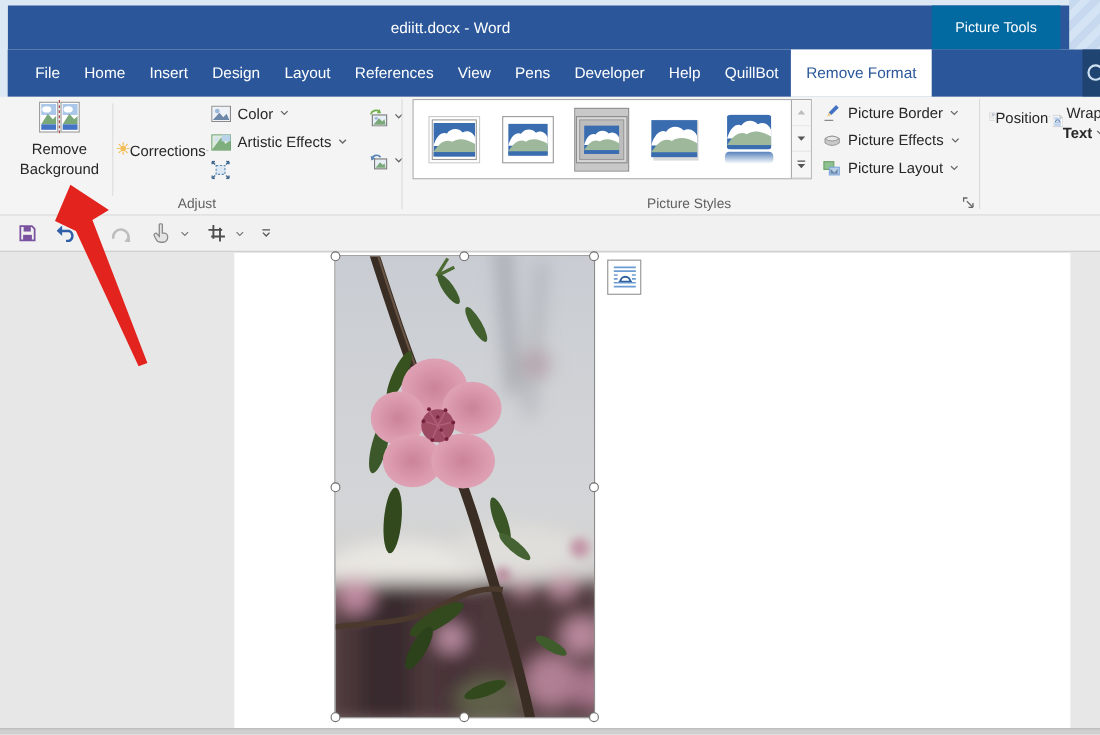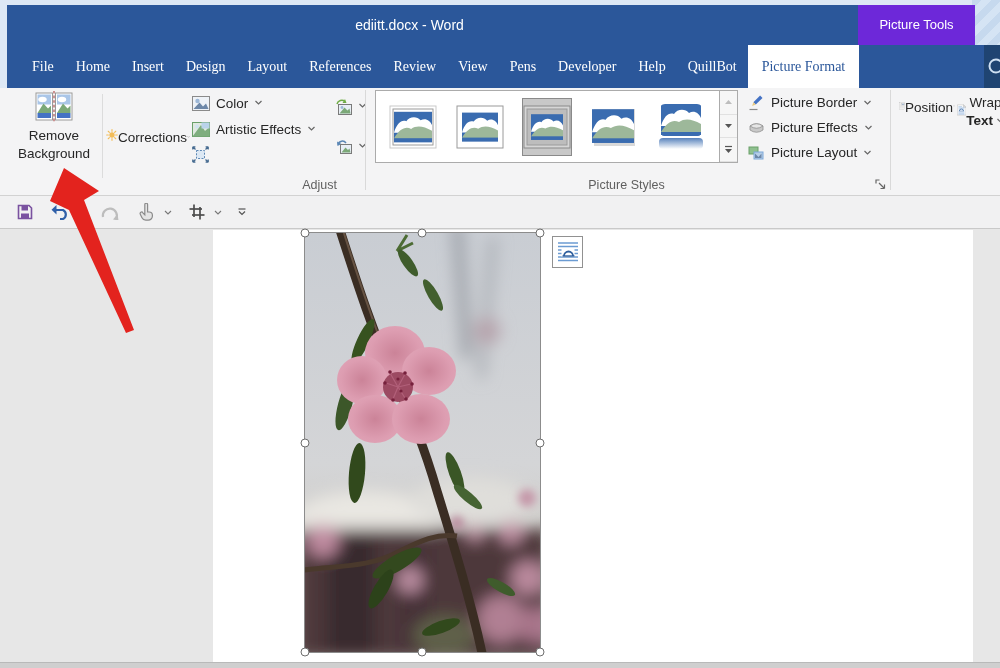--- a/index.html
+++ b/index.html
@@ -6,25 +6,25 @@
   .screen{position:relative;width:1000px;height:668px;overflow:hidden;
     font-family:"Liberation Sans",sans-serif;-webkit-font-smoothing:antialiased;background:#e7e7e7;}
   
   .edge-top{position:absolute;left:0;top:0;width:980px;height:5px;background:#dde8f5;}
   .edge-left{position:absolute;left:0;top:0;width:7px;height:196px;background:#dde8f5;}
   .desktop-corner{position:absolute;left:972px;top:0;width:28px;height:45px;
     background:repeating-linear-gradient(135deg,#c6d9ee 0 7px,#d5e4f4 7px 14px);}
   .titlebar{position:absolute;left:7px;top:5px;width:965px;height:40px;background:#2b579a;}
   .title-text{position:absolute;left:0;right:160px;top:0;height:40px;line-height:40px;
     text-align:center;color:#fff;font-size:14px;}
-  .ctx-group{position:absolute;left:840px;top:0;width:117px;height:40px;background:#6d28d9;
-    color:#fff;font-size:13px;text-align:center;line-height:40px;margin-left:11px;}
+  .ctx-group{position:absolute;left:840px;top:0;width:117px;height:40px;background:#0369a1;
+    color:#fff;font-size:13px;text-align:center;line-height:40px;}
   .tabrow{position:absolute;left:7px;top:45px;width:993px;height:43px;background:#2b579a;
     display:flex;align-items:stretch;padding-left:14px;box-sizing:border-box;}
-  .tab{color:#fff;font-size:14px;line-height:43px;padding:0 11px;white-space:nowrap;cursor:default;font-family:Liberation Serif, serif;}
+  .tab{color:#fff;font-size:14px;line-height:43px;padding:0 11px;white-space:nowrap;cursor:default;}
   .tab.active{background:#fff;color:#2b579a;padding:0 14px;}
   .tab-partial{position:absolute;right:0;top:0;width:16px;height:43px;background:#1f4472;overflow:hidden;}
   .tab-partial svg{position:absolute;left:3px;top:12px;}
   
   .ribbon{position:absolute;left:0;top:88px;width:1000px;height:108px;background:#f4f4f5;
     border-bottom:1px solid #d2d2d2;box-sizing:border-box;}
   .grp-label{position:absolute;bottom:3px;left:0;right:5px;text-align:center;
     font-size:12.5px;color:#5f5f5f;}
   .gsep{position:absolute;top:2px;width:1px;height:100px;background:#d9d9d9;}
   .btn{cursor:pointer;}
@@ -97,27 +97,26 @@
   </div>
   <div class="edge-left"></div>
 
   <div class="tabrow">
     <div class="tab">File</div>
     <div class="tab">Home</div>
     <div class="tab">Insert</div>
     <div class="tab">Design</div>
     <div class="tab">Layout</div>
     <div class="tab">References</div>
-    <div class="tab">Review</div>
     <div class="tab">View</div>
     <div class="tab">Pens</div>
     <div class="tab">Developer</div>
     <div class="tab">Help</div>
     <div class="tab">QuillBot</div>
-    <div class="tab active">Picture Format</div>
+    <div class="tab active">Remove Format</div>
     <div class="tab-partial">
       <svg width="18" height="18" viewBox="0 0 18 18">
         <circle cx="9" cy="9" r="6.5" fill="none" stroke="#cfe0f2" stroke-width="2"></circle>
       </svg>
     </div>
   </div>
 
   <div class="ribbon">
 
     <div class="grp-adjust">
@@ -218,21 +217,21 @@
             <polygon points="3,3.5 3.5,8 7.5,6" fill="#5b87b5"></polygon>
             <rect x="6.5" y="6.5" width="11" height="9" fill="#e8eef5" stroke="#7a7a7a"></rect>
             <polygon points="7.5,14.5 11.5,9.5 14,12 15.5,10.5 16.5,14.5" fill="#7ba878"></polygon>
           </svg>
           <svg class="chev" width="9" height="6" viewBox="0 0 9 6">
             <path d="M1.5 1 L4.5 4 L7.5 1" stroke="#666" stroke-width="1.2" fill="none"></path>
           </svg>
         </div>
       </div>
 
-      <div class="grp-label" style="right:27px;text-align:right;">Adjust</div>
+      <div class="grp-label" style="right:14px;">Adjust</div>
     </div>
 
     <div class="gsep" style="left:365px;"></div>
 
     <div class="grp-styles">
       <svg width="0" height="0" style="position:absolute">
         <defs>
           <symbol id="land" viewBox="0 0 40 32">
             <rect width="40" height="32" fill="#3a6cb0"></rect>
             <path d="M0,22 C3,12 8,8 13,10 C16,5 24,4 28,9 C33,6 38,9 40,14 L40,22 Z" fill="#ffffff"></path>

